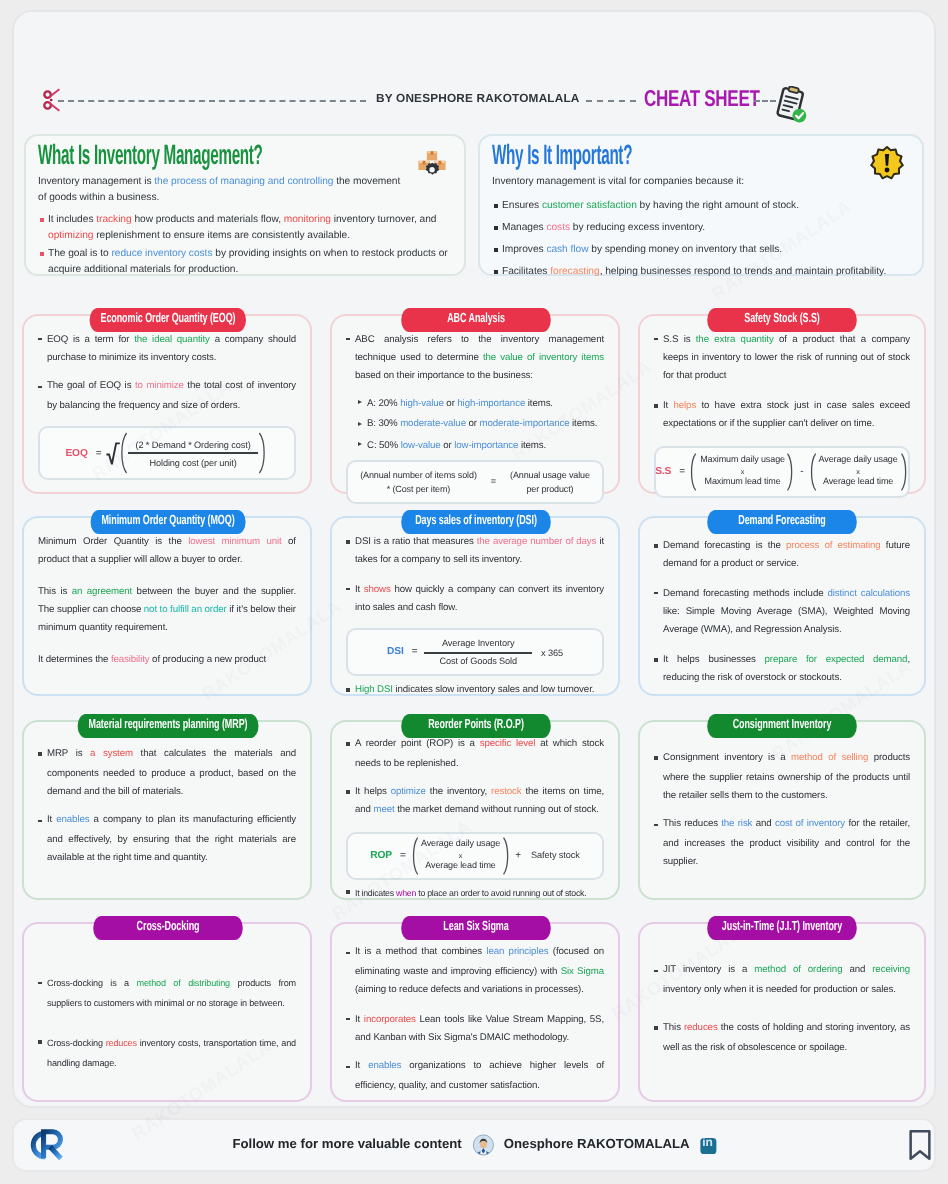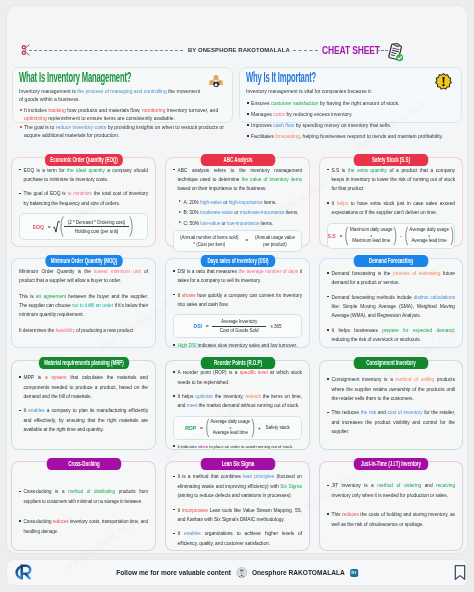--- a/index.html
+++ b/index.html
@@ -59,21 +59,21 @@
   .cheat {
     position: absolute; top: 44px; left: 322px;
     font-family: "Liberation Sans", sans-serif;
     font-size: 11.5px; font-weight: 700; letter-spacing: -0.2px;
     color: #a719b0; white-space: nowrap;
     display:inline-block; transform: scaleX(0.74); transform-origin: left top;
   }
   .sc-ic { position: absolute; left: 21px; top: 44px; }
   .cb-ic { position: absolute; left: 385px; top: 43px; }
   
-  .intro { position: absolute; top: 67px; height: 56px; }
+  .intro { position: absolute; top: 67px; height: 71px; }
   .intro.left  { left: 12px; width: 221px; }
   .intro.right { left: 239px; width: 223px; }
   .intro-box {
     width: 100%; height: 100%;
     border-radius: 7px; border: 1px solid #dfe2e4;
     background: #f7f8f8;
     padding: 2px 7px 4px 6px;
     position: relative;
   }
   .intro-box.left  { background: #f7f9f8; border-color: #dde7e1; }

